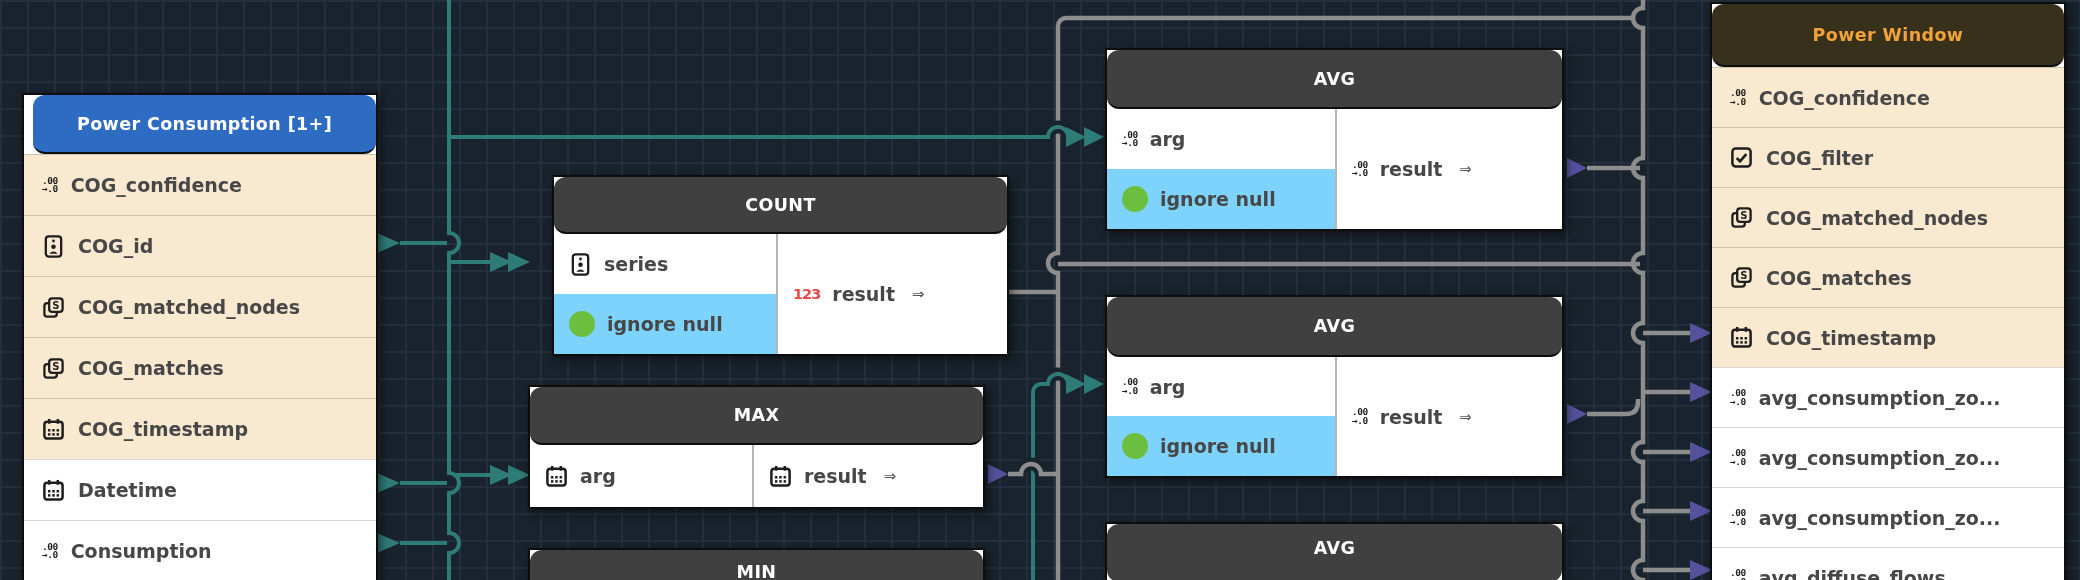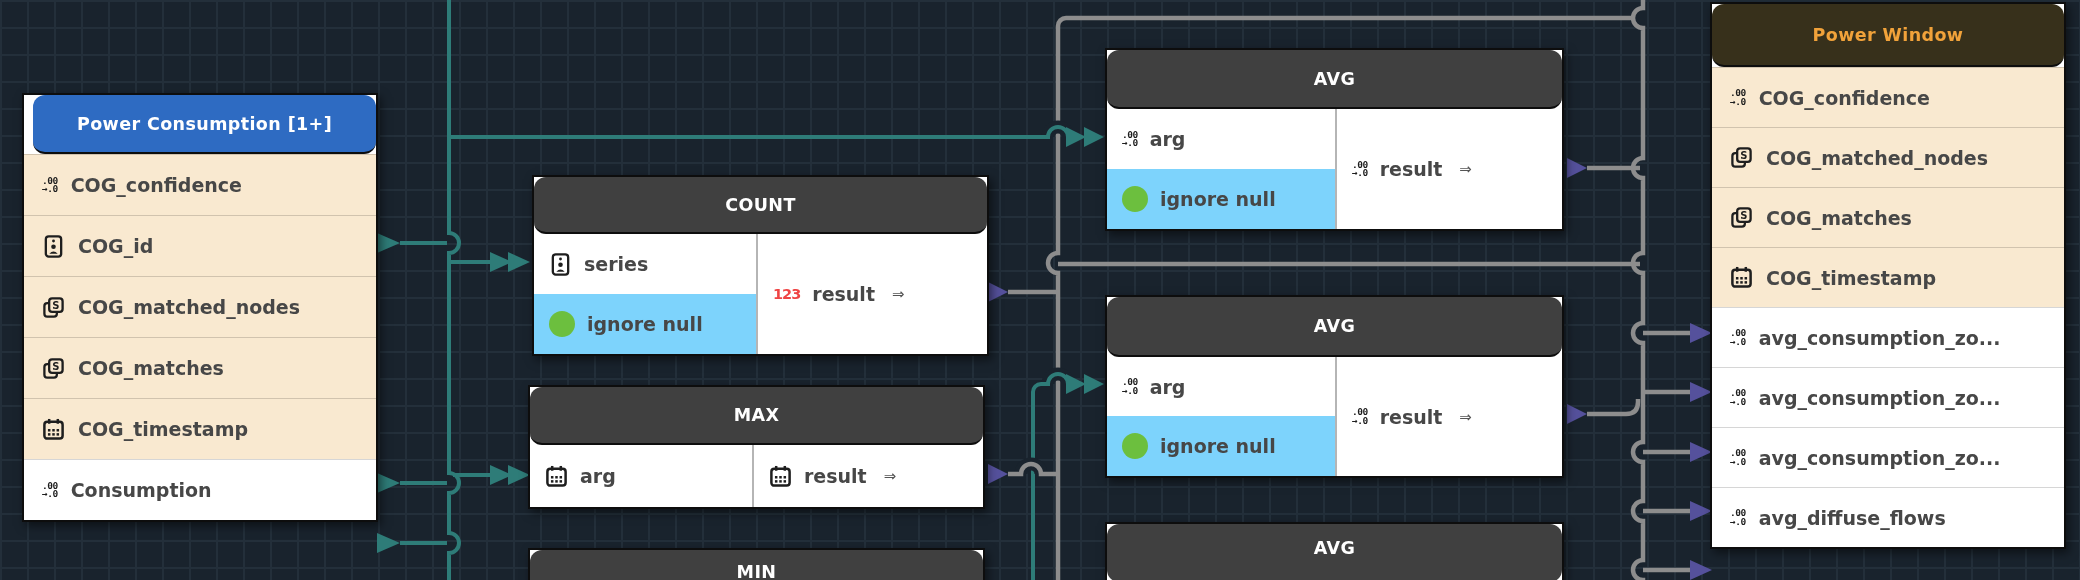--- a/index.html
+++ b/index.html
@@ -176,30 +176,48 @@
             <rect x="15.2" y="11.5" width="2.6" height="2.6"></rect>
             <rect x="6.2" y="15.8" width="2.6" height="2.6"></rect>
             <rect x="10.7" y="15.8" width="2.6" height="2.6"></rect>
             <rect x="15.2" y="15.8" width="2.6" height="2.6"></rect>
           </g>
         </svg>
       </span>
     <span>COG_timestamp</span>
   </div>
   <div class="trow">
+    <span class="icon">
+        <svg class="ic" viewBox="0 0 24 24">
+          <rect x="2.5" y="4" width="19" height="17.5" rx="3" fill="none" stroke="#1e1e1e" stroke-width="2.6"></rect>
+          <line x1="7.5" y1="1" x2="7.5" y2="6" stroke="#1e1e1e" stroke-width="2.6"></line>
+          <line x1="16.5" y1="1" x2="16.5" y2="6" stroke="#1e1e1e" stroke-width="2.6"></line>
+          <g fill="#1e1e1e">
+            <rect x="6.2" y="11.5" width="2.6" height="2.6"></rect>
+            <rect x="10.7" y="11.5" width="2.6" height="2.6"></rect>
+            <rect x="15.2" y="11.5" width="2.6" height="2.6"></rect>
+            <rect x="6.2" y="15.8" width="2.6" height="2.6"></rect>
+            <rect x="10.7" y="15.8" width="2.6" height="2.6"></rect>
+            <rect x="15.2" y="15.8" width="2.6" height="2.6"></rect>
+          </g>
+        </svg>
+      </span>
+    <span>Datetime</span>
+  </div>
+  <div class="trow">
     <span class="icon num-ic">
         <span>.00</span>
         <span>→.0</span>
       </span>
     <span>Consumption</span>
   </div>
 
 </div>
 
-<div class="node" id="n-count" style="left:532px;top:175px;width:453px;">
+<div class="node" id="n-count" style="left:552px;top:175px;width:453px;">
   <div class="node-header hdr-maroon">COUNT</div>
   <div class="fn-body cnt-cols">
     <div class="fn-cell">
       <span class="icon">
           <svg class="ic" viewBox="0 0 24 24">
             <rect x="4" y="1.5" width="16" height="21" rx="3" fill="none" stroke="#1e1e1e" stroke-width="2.4"></rect>
             <circle cx="12" cy="6.2" r="1.5" fill="#1e1e1e"></circle>
             <circle cx="12" cy="12.3" r="2.4" fill="#1e1e1e"></circle>
             <path d="M7.6,19.6 Q12,14.6 16.4,19.6 Z" fill="#1e1e1e"></path>
           </svg>
@@ -325,20 +343,29 @@
   <div class="trow cream">
     <span class="icon num-ic">
         <span>.00</span>
         <span>→.0</span>
       </span>
     <span>COG_confidence</span>
   </div>
   <div class="trow cream">
     <span class="icon">
         <svg class="ic" viewBox="0 0 24 24">
+          <rect x="2.5" y="2.5" width="19" height="19" rx="3.5" fill="none" stroke="#1e1e1e" stroke-width="2.6"></rect>
+          <path d="M7,12.5 L10.5,16 L17,8.5" fill="none" stroke="#1e1e1e" stroke-width="2.8"></path>
+        </svg>
+      </span>
+    <span>COG_filter</span>
+  </div>
+  <div class="trow cream">
+    <span class="icon">
+        <svg class="ic" viewBox="0 0 24 24">
           <rect x="2.5" y="7.5" width="13" height="14" rx="3" fill="none" stroke="#1e1e1e" stroke-width="2.4"></rect>
           <rect x="7.5" y="2.5" width="14" height="14" rx="3" fill="var(--rowbg,#fff)" stroke="#1e1e1e" stroke-width="2.4"></rect>
           <text x="14.5" y="13.8" text-anchor="middle" font-size="10.5" font-weight="bold" fill="#1e1e1e" font-family="DejaVu Sans">S</text>
         </svg>
       </span>
     <span>COG_matched_nodes</span>
   </div>
   <div class="trow cream">
     <span class="icon">
         <svg class="ic" viewBox="0 0 24 24">

